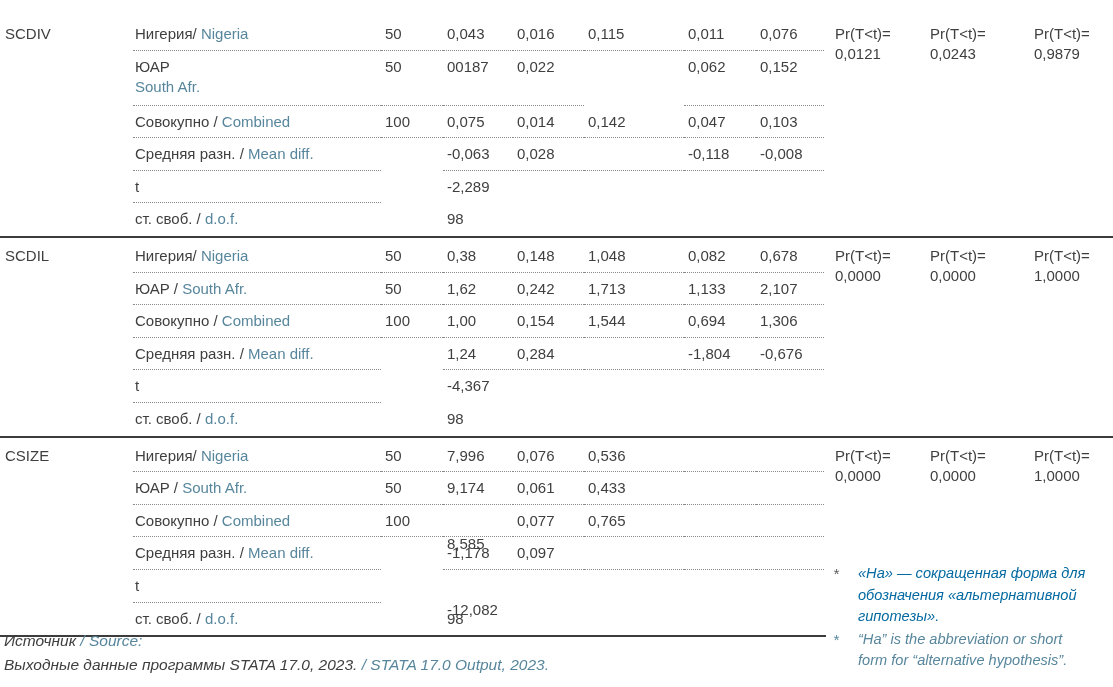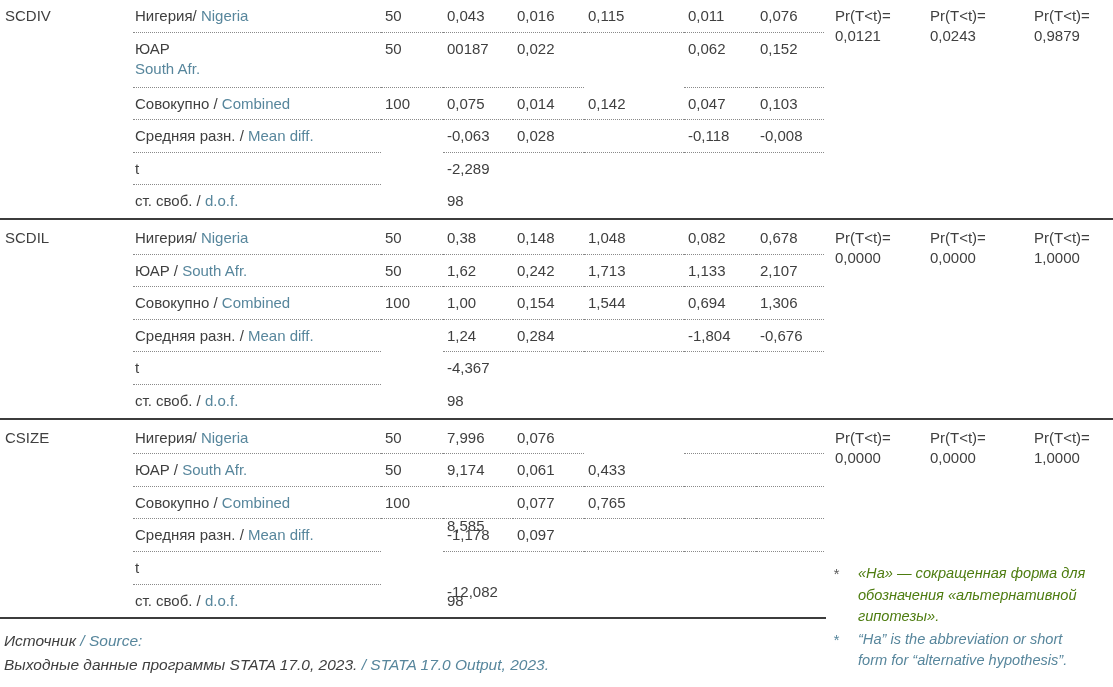--- a/index.html
+++ b/index.html
@@ -44,41 +44,41 @@
   .fnote .marker{
     width:25px;flex:0 0 25px;
     padding-left:9px;
     font-size:15px;line-height:21.5px;
   }
   .fnote .ftext{
     flex:1;
     font-size:14.6px;line-height:21.5px;
     white-space:pre-line;
   }
-  .fnote.f-ru .ftext{color:#4d7c0f;}
+  .fnote.f-ru .ftext{color:#0369a1;}
   .fnote.f-ru .marker{color:#5c5c5c;}
   .fnote.f-en .ftext{color:#57869c;}
   .fnote.f-en .marker{color:#57869c;}
   
   .source{
     position:absolute;
     left:4px;top:629px;
     font-style:italic;
     font-size:15.5px;line-height:24px;
     color:#3f3f3f;
     white-space:nowrap;
   }
 </style>
 </head>
 <body>
 
 <div class="page">
 
   <div>
-      <section class="block" style="grid-template-rows: 32.6px 55px 32.6px 32.6px 32.6px 32.6px;">
+      <section class="block" style="grid-template-rows: 32.6px 55px 32.6px 32.6px 32.6px 32.6px; margin-top: 18px;">
         <div class="cell var" style="grid-area: 1 / 1;">SCDIV</div>
         <div class="cell label bb" style="grid-area: 1 / 2;"><span>Нигерия/</span><span class="en"> Nigeria</span></div>
         <div class="cell num bb" style="grid-area: 1 / 3;">50</div>
         <div class="cell num bb" style="grid-area: 1 / 4;">0,043</div>
         <div class="cell num bb" style="grid-area: 1 / 5;">0,016</div>
         <div class="cell num bb" style="grid-area: 1 / 6;">0,115</div>
         <div class="cell num bb" style="grid-area: 1 / 7;">0,011</div>
         <div class="cell num bb" style="grid-area: 1 / 8;">0,076</div>
         <div class="cell label bb" style="grid-area: 2 / 2;">
           <div>ЮАР</div>
@@ -188,20 +188,21 @@
           <div class="pr-line">1,0000</div>
         </div>
       </section>
       <div class="sep"></div>
       <section class="block" style="grid-template-rows: 32.6px 32.6px 32.6px 32.6px 32.6px 32.6px;">
         <div class="cell var" style="grid-area: 1 / 1;">CSIZE</div>
         <div class="cell label bb" style="grid-area: 1 / 2;"><span>Нигерия/</span><span class="en"> Nigeria</span></div>
         <div class="cell num bb" style="grid-area: 1 / 3;">50</div>
         <div class="cell num bb" style="grid-area: 1 / 4;">7,996</div>
         <div class="cell num bb" style="grid-area: 1 / 5;">0,076</div>
+        <div class="cell num bb" style="grid-area: 1 / 6;">0,536</div>
         <div class="cell num bb" style="grid-area: 1 / 7;"></div>
         <div class="cell num bb" style="grid-area: 1 / 8;"></div>
         <div class="cell label bb" style="grid-area: 2 / 2;"><span>ЮАР /</span><span class="en"> South Afr.</span></div>
         <div class="cell num bb" style="grid-area: 2 / 3;">50</div>
         <div class="cell num bb" style="grid-area: 2 / 4;">9,174</div>
         <div class="cell num bb" style="grid-area: 2 / 5;">0,061</div>
         <div class="cell num bb" style="grid-area: 2 / 6;">0,433</div>
         <div class="cell num bb" style="grid-area: 2 / 7;"></div>
         <div class="cell num bb" style="grid-area: 2 / 8;"></div>
         <div class="cell label bb" style="grid-area: 3 / 2;"><span>Совокупно /</span><span class="en"> Combined</span></div>

